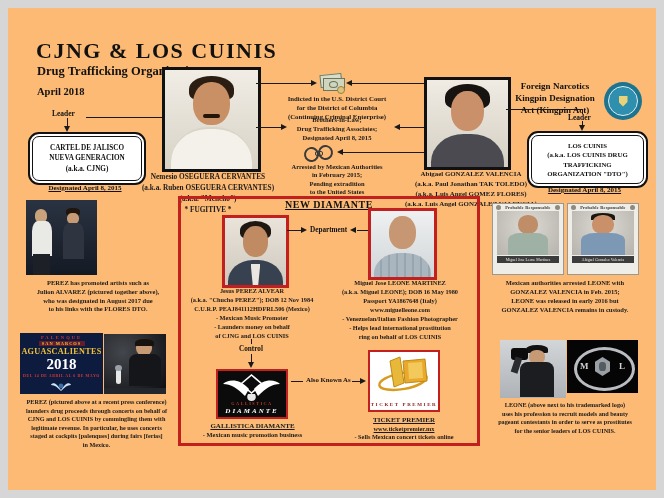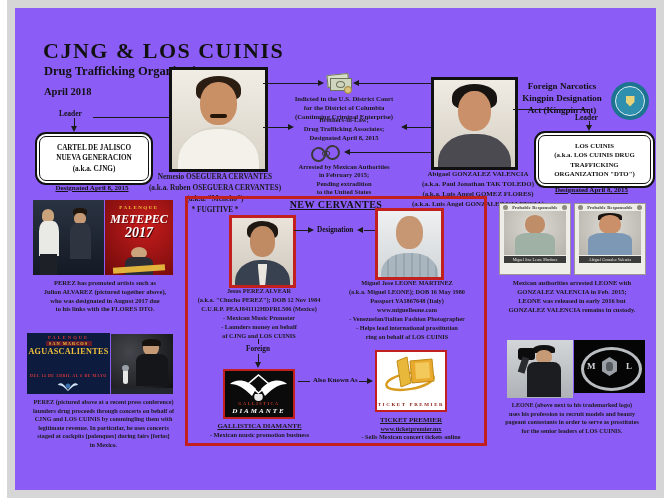--- a/index.html
+++ b/index.html
@@ -1,17 +1,17 @@
 <!DOCTYPE html>
 <html><head>
 <meta charset="utf-8">
 <style>
   html,body { margin:0; padding:0; background:#ffffff; }
   body { width:664px; height:498px; position:relative; font-family:"Liberation Serif", serif; color:#111; }
-  .canvas { position:absolute; inset:0; background:#8b5cf6; overflow:hidden;margin-left:7px; }
+  .canvas { position:absolute; inset:0; background:#fdba74; overflow:hidden; }
   .edge { position:absolute; inset:0; box-shadow: inset 0 0 0 8px #d6d6d6; pointer-events:none; z-index:50; }
   .ml { white-space:pre-line; }
   .b { font-weight:bold; }
   .ctr { text-align:center; }
   .abs { position:absolute; }
   .red { color:#a8342a; }
   .hline { position:absolute; background:#1a1a1a; height:1.3px; }
   .vline { position:absolute; background:#1a1a1a; width:1.3px; }
   .tri-r { position:absolute; width:0; height:0; border-top:3.5px solid transparent; border-bottom:3.5px solid transparent; border-left:6.5px solid #1a1a1a; }
   .tri-l { position:absolute; width:0; height:0; border-top:3.5px solid transparent; border-bottom:3.5px solid transparent; border-right:6.5px solid #1a1a1a; }
@@ -129,32 +129,32 @@
 
   <div class="orgbox" style="left:527px; top:131px; width:113px; height:49px;">
     <div class="inner ml" style="font-size:6.8px; line-height:1.35;">LOS CUINIS
 (a.k.a. LOS CUINIS DRUG
 TRAFFICKING
 ORGANIZATION "DTO")</div>
   </div>
   <div class="abs b ctr" style="left:527px; top:186px; width:115px; font-size:7px; text-decoration:underline;">Designated April 8, 2015</div>
 
   <div class="abs" style="left:178px; top:196px; width:302px; height:250px; border:3px solid #c21f1f; box-sizing:border-box;"></div>
-  <div class="abs b ctr" style="left:178px; top:199px; width:302px; font-size:10px; letter-spacing:0.5px; text-decoration:underline;">NEW CERVANTES</div>
+  <div class="abs b ctr" style="left:178px; top:199px; width:302px; font-size:10px; letter-spacing:0.5px; text-decoration:underline;">NEW DIAMANTE</div>
 
   <div class="photo redframe" style="left:222px; top:215px; width:61px; height:67px; background:linear-gradient(#e9e3da,#cfc8bd);">
     <div class="ph-hair" style="left:24%; top:5%; width:52%; height:28%; background:#1f1712;"></div>
     <div class="ph-head" style="left:30%; top:12%; width:40%; height:46%; background:#c08a62;"></div>
     <div class="ph-body" style="left:5%; width:90%; height:40%; background:#37414f;"></div>
     <div style="position:absolute; left:42%; bottom:0; width:16%; height:32%; background:#e9e7e0; clip-path:polygon(0 0,100% 0,78% 100%,22% 100%);"></div>
   </div>
 
   <div class="hline" style="left:287px; top:230px; width:15px;"></div>
   <div class="tri-r" style="left:301px; top:227px;"></div>
-  <div class="abs b" style="left:310px; top:226px; font-size:7.2px;">Designation</div>
+  <div class="abs b" style="left:310px; top:226px; font-size:7.2px;">Department</div>
   <div class="tri-l" style="left:350px; top:227px;"></div>
   <div class="hline" style="left:357px; top:230px; width:11px;"></div>
 
   <div class="photo redframe" style="left:368px; top:208px; width:63px; height:66px; background:linear-gradient(#eef0f1,#d2d6d8);">
     <div class="ph-head" style="left:29%; top:8%; width:42%; height:50%; background:#c79673;"></div>
     <div class="ph-body" style="left:5%; width:90%; height:38%; background:#aab6bf; background-image:repeating-linear-gradient(90deg,#aab6bf 0 6px,#97a5ae 6px 8px);"></div>
   </div>
 
   <div class="cap ml red" style="left:187px; top:287px; width:130px; font-size:6.3px; line-height:1.42;">Jesus PEREZ ALVEAR
 (a.k.a. "Chucho PEREZ"); DOB 12 Nov 1984
@@ -165,21 +165,21 @@
 
   <div class="cap ml red" style="left:330px; top:279px; width:140px; font-size:6.3px; line-height:1.42;">Miguel Jose LEONE MARTINEZ
 (a.k.a. Miguel LEONE); DOB 16 May 1980
 Passport YA1867648 (Italy)
 www.miguelleone.com
 - Venezuelan/Italian Fashion Photographer
 - Helps lead international prostitution
 ring on behalf of LOS CUINIS</div>
 
   <div class="vline" style="left:251px; top:339px; height:5px;"></div>
-  <div class="abs b ctr" style="left:221px; top:345px; width:60px; font-size:7.2px;">Foreign</div>
+  <div class="abs b ctr" style="left:221px; top:345px; width:60px; font-size:7.2px;">Control</div>
   <div class="vline" style="left:251px; top:354px; height:8px;"></div>
   <div class="tri-d" style="left:248px; top:362px;"></div>
 
   <div class="abs" style="left:216px; top:369px; width:72px; height:50px; background:#0b0b0b; border:2.5px solid #c21f1f; box-sizing:border-box;">
     <svg width="67" height="30" viewBox="0 0 67 30" style="position:absolute; left:0; top:1px;">
       <polygon points="33.5,3 44,12 33.5,21 23,12" fill="none" stroke="#ffffff" stroke-width="1.6"></polygon>
       <path d="M31 17 C22 6 10 7 5 12 C13 12 19 16 27 24 Z" fill="#ffffff"></path>
       <path d="M36 17 C45 6 57 7 62 12 C54 12 48 16 40 24 Z" fill="#ffffff"></path>
       <path d="M30 22 C28 26 30 29 33.5 29 C37 29 39 26 37 22 Z" fill="#e8e8e8"></path>
     </svg>
@@ -208,37 +208,30 @@
   <div class="cap red" style="left:338px; top:433px; width:132px; font-size:6.3px;">- Sells Mexican concert tickets online</div>
 
   <div class="photo" style="left:26px; top:200px; width:71px; height:75px; background:linear-gradient(#2a3342,#141a24);">
     <div style="position:absolute; left:12%; top:12%; width:18%; height:18%; background:#caa27c; border-radius:50% 50% 45% 45%;"></div>
     <div style="position:absolute; left:8%; top:28%; width:28%; height:46%; background:#e9e9e6; border-radius:30% 30% 0 0;"></div>
     <div style="position:absolute; left:10%; top:72%; width:24%; height:30%; background:#1d2026;"></div>
     <div style="position:absolute; left:56%; top:10%; width:20%; height:10%; background:#20150c; border-radius:40% 40% 20% 20%;"></div>
     <div style="position:absolute; left:58%; top:17%; width:16%; height:15%; background:#c69a74; border-radius:45%;"></div>
     <div style="position:absolute; left:52%; top:30%; width:30%; height:48%; background:#2e3540; border-radius:28% 28% 0 0;"></div>
   </div>
-  <div class="abs" style="left:98px; top:200px; width:68px; height:75px; background:radial-gradient(circle at 60% 35%, #c61c1c, #6e0a0a); overflow:hidden;">
-    <div class="ctr" style="position:absolute; left:0; right:0; top:5px; font-size:5px; color:#f2c23a; letter-spacing:1.5px; font-weight:bold;">PALENQUE</div>
-    <div class="ctr" style="position:absolute; left:0; right:0; top:12px; font-size:12px; color:#ffffff; font-weight:bold; font-style:italic; text-shadow:1px 1px 0 #7e0f0f;">METEPEC</div>
-    <div class="ctr" style="position:absolute; left:0; right:0; top:25px; font-size:14px; color:#fff; font-weight:bold; font-style:italic; text-shadow:1px 1px 0 #3b0606;">2017</div>
-    <div style="position:absolute; left:38%; top:62%; width:24%; height:16%; background:#caa27c; border-radius:50%;"></div>
-    <div style="position:absolute; left:30%; top:76%; width:40%; height:26%; background:#2c2c34; border-radius:30% 30% 0 0;"></div>
-    <div style="position:absolute; left:12%; top:88%; width:76%; height:8%; background:#e2b33c; transform:rotate(-4deg);"></div>
-  </div>
   <div class="cap ml" style="left:22px; top:279px; width:152px; font-size:6.5px; line-height:1.35;">PEREZ has promoted artists such as
 Julion ALVAREZ (pictured together above),
 who was designated in August 2017 due
 to his links with the FLORES DTO.</div>
 
   <div class="abs" style="left:20px; top:333px; width:83px; height:61px; background:#0d1b3f; overflow:hidden;">
     <div class="ctr" style="position:absolute; left:0; right:0; top:2px; font-size:4.6px; color:#d93838; letter-spacing:2px; font-weight:bold;">PALENQUE</div>
     <div class="ctr" style="position:absolute; left:0; right:0; top:8px; font-size:4.4px; color:#f2c23a; letter-spacing:1px; font-weight:bold; background:rgba(170,30,30,0.55); width:46px; margin:0 auto;">SAN MARCOS</div>
     <div class="ctr" style="position:absolute; left:0; right:0; top:14px; font-size:8.2px; color:#f2c23a; font-weight:bold; letter-spacing:0.3px;">AGUASCALIENTES</div>
+    <div class="ctr" style="position:absolute; left:0; right:0; top:23px; font-size:15px; color:#ffffff; font-weight:bold;">2018</div>
     <div class="ctr" style="position:absolute; left:0; right:0; top:41px; font-size:3.9px; color:#d93838; letter-spacing:0.6px; font-weight:bold;">DEL 14 DE ABRIL AL 6 DE MAYO</div>
     <svg width="20" height="12" viewBox="0 0 20 12" style="position:absolute; left:31px; top:47px;">
       <path d="M10 10 C5 2 1 2 0 5 C4 5 6 7 10 11 Z" fill="#cfe2f0"></path>
       <path d="M10 10 C15 2 19 2 20 5 C16 5 14 7 10 11 Z" fill="#cfe2f0"></path>
       <circle cx="10" cy="6" r="2.4" fill="#3a6ea8"></circle>
     </svg>
   </div>
   <div class="photo" style="left:104px; top:334px; width:62px; height:60px; background:radial-gradient(circle at 30% 30%, #43464c, #0c0c0e);">
     <div style="position:absolute; left:52%; top:10%; width:26%; height:26%; background:#c69a74; border-radius:48%;"></div>
     <div style="position:absolute; left:50%; top:8%; width:30%; height:12%; background:#17120d; border-radius:50% 50% 0 0;"></div>

